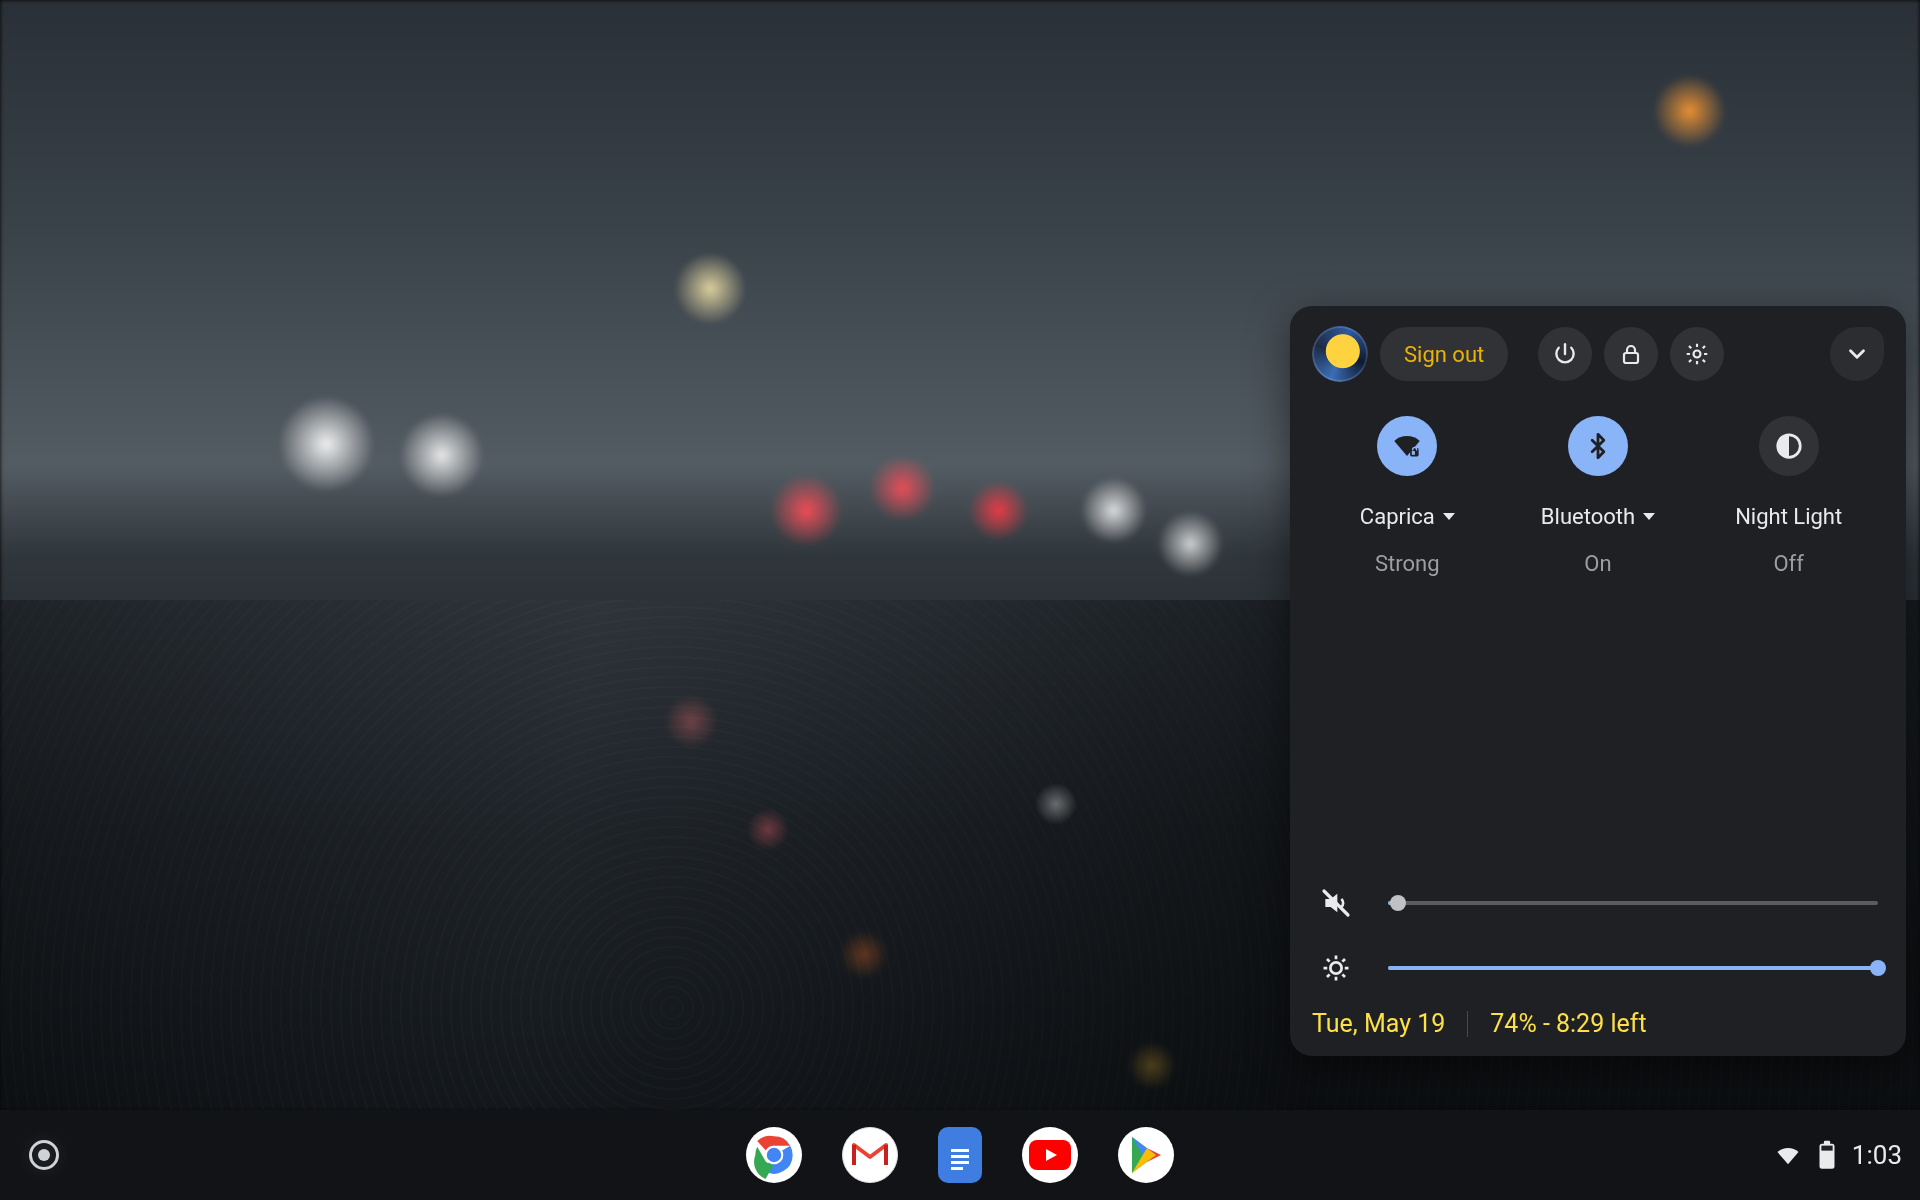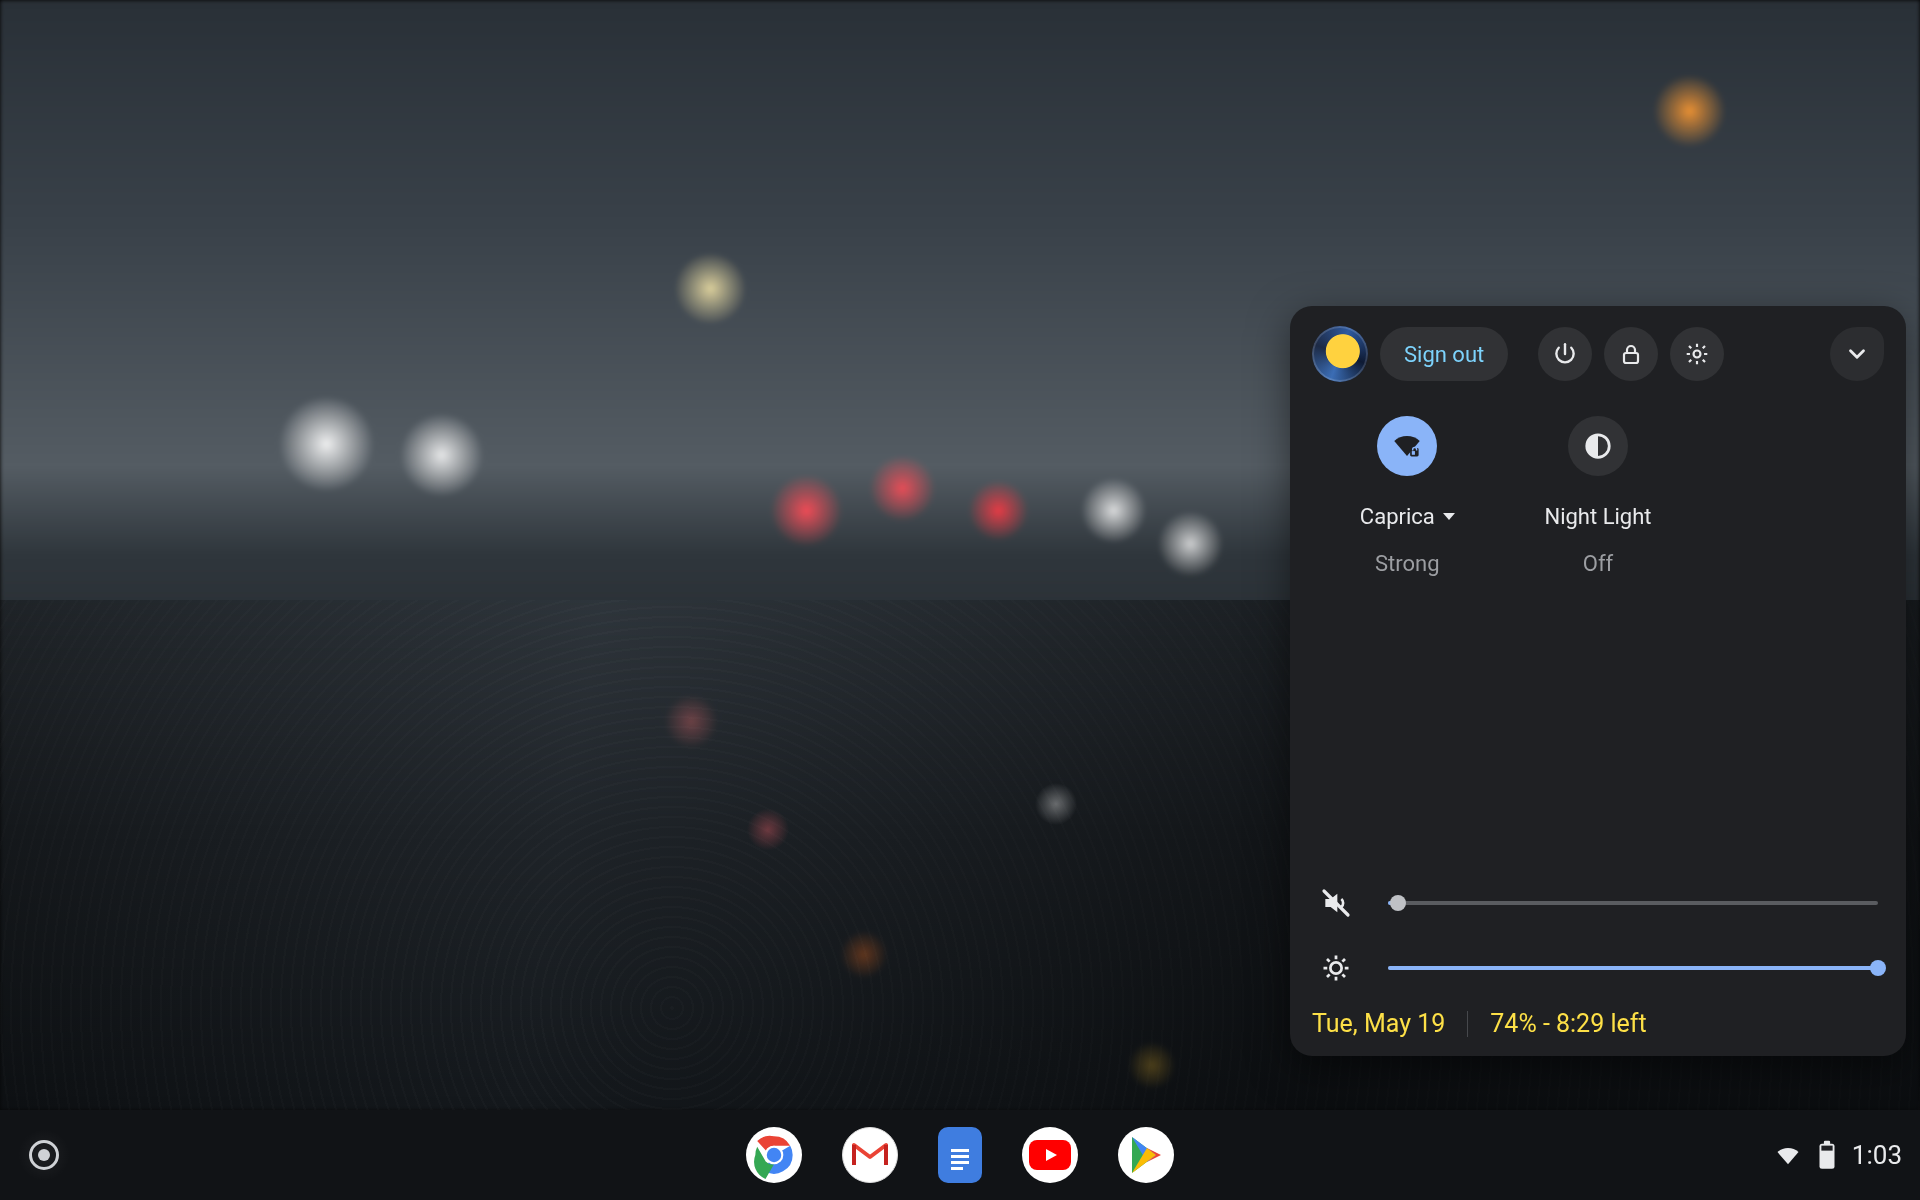--- a/index.html
+++ b/index.html
@@ -82,21 +82,21 @@
   .panel-header { display:flex; align-items:center; gap:12px; }
   .avatar {
     width:56px; height:56px; border-radius:50%;
     background: radial-gradient(circle at 55% 45%, #ffd23f 0 38%, transparent 40%),
                 conic-gradient(from 200deg, #3b6db5, #1d2a45, #2f5aa0, #0e1a33, #3b6db5);
     box-shadow: inset 0 0 0 2px rgba(255,255,255,0.15);
   }
   .signout-btn {
     height:54px; padding: 4px 24px; border-radius:27px;
     background:#313235; display:flex; align-items:center;
-    font-size:22px; color:#7dd3fc;
+    font-size:22px; color:#eab308;
   }
   .hicon {
     width:54px; height:54px; border-radius:50%;
     background:#313235; display:flex; align-items:center; justify-content:center;
   }
   .hicon.collapse { margin-left:auto; background:#2c2d30; border-top-right-radius:16px; }
   .panel .spacer { flex:0 0 auto; width:6px; }
 
   .tiles { display:grid; grid-template-columns: repeat(3, 1fr); margin-top:34px; row-gap:24px; }
   .tile { display:flex; flex-direction:column; align-items:center; gap:28px; }
@@ -174,20 +174,32 @@
             <path d="M16 15.2v-.8a1.4 1.4 0 0 1 2.8 0v.8" fill="none" stroke="#8ab4f8" stroke-width="1"></path>
           </svg>
       </div>
       <div class="tile-label-row">
         <span>Caprica</span>
         <span class="caret-down"></span>
       </div>
       <div class="tile-sub">Strong</div>
     </div>
 
+    <div class="tile">
+      <div class="tile-btn on">
+        <svg width="28" height="28" viewBox="0 0 24 24" fill="none" stroke="#1f2023" stroke-width="2.4" stroke-linejoin="round" stroke-linecap="round">
+            <path d="M7 7l10 10-5 5V2l5 5L7 17"></path>
+          </svg>
+      </div>
+      <div class="tile-label-row">
+        <span>Bluetooth</span>
+        <span class="caret-down"></span>
+      </div>
+      <div class="tile-sub">On</div>
+    </div>
 
 
     <div class="tile">
       <div class="tile-btn off">
         <svg width="30" height="30" viewBox="0 0 24 24">
             <circle cx="12" cy="12" r="9" fill="none" stroke="#e9eaec" stroke-width="2.2"></circle>
             <path d="M12 3a9 9 0 0 0 0 18z" fill="#e9eaec"></path>
           </svg>
       </div>
       <div class="tile-label-row">

